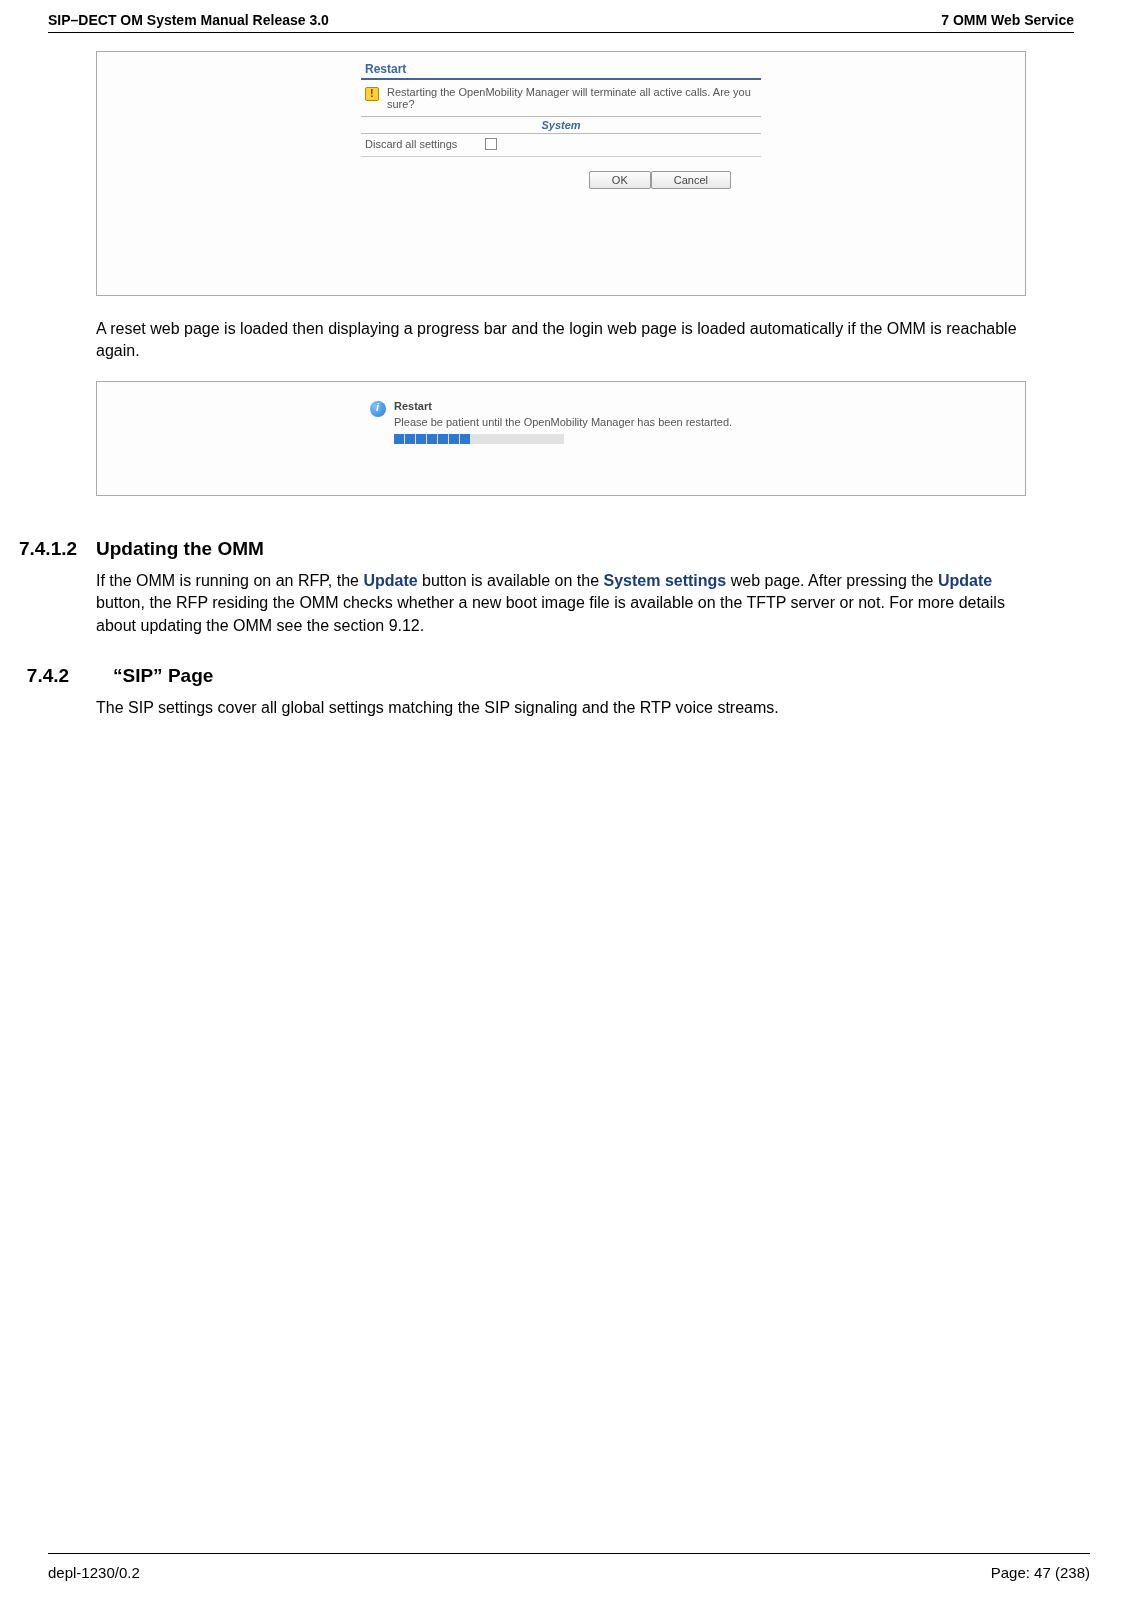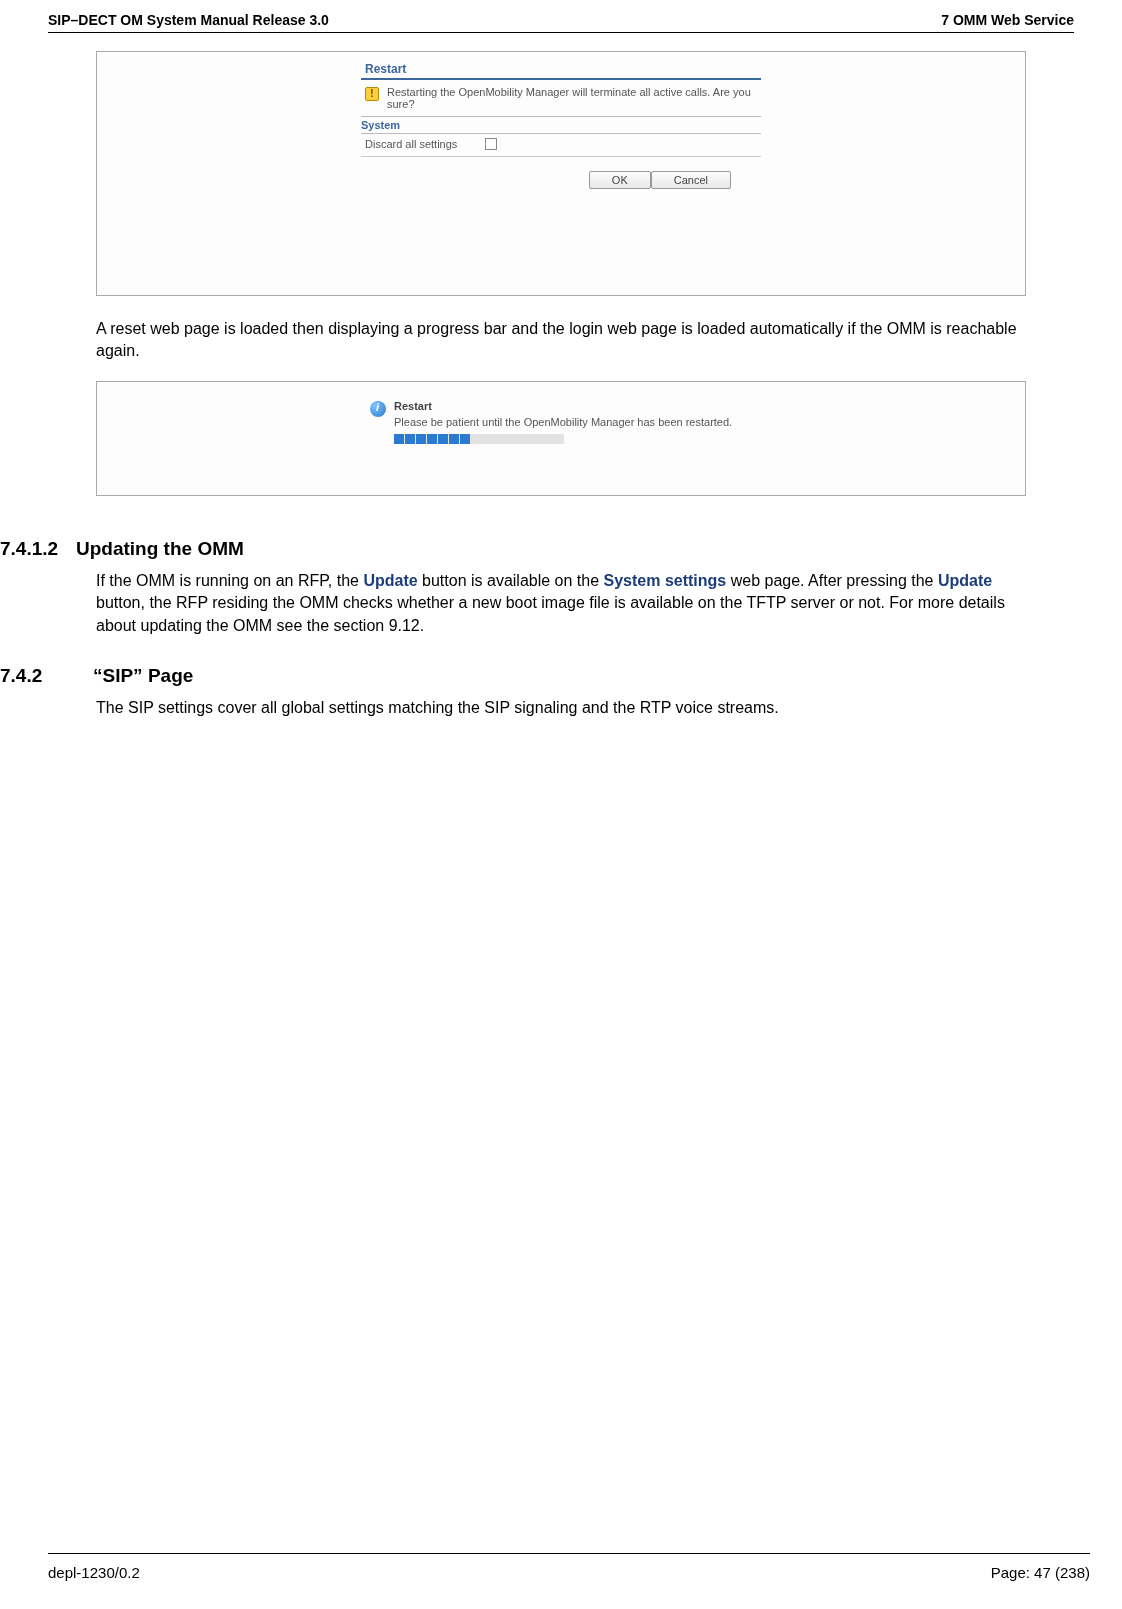--- a/index.html
+++ b/index.html
@@ -65,25 +65,26 @@
     content: "!";
     position: absolute;
     left: 4px; top: -1px;
     font-size: 11px;
     color: #7a4b00;
     font-weight: bold;
   }
   .sys-divider {
     border-top: 1px solid #bbb;
     border-bottom: 1px solid #bbb;
-    text-align: left;
+    text-align: center;
     color: #3b679e;
     font-weight: bold;
     font-size: 11px;
     padding: 2px 0;
+    font-style: italic;
   }
   .settings-row {
     display: flex;
     align-items: center;
     padding: 4px 4px 6px 4px;
     border-bottom: 1px solid #ccc;
     gap: 28px;
   }
   .chkbox {
     width: 12px; height: 12px;
@@ -145,22 +146,23 @@
   }
   .section-row {
     display: flex;
     margin-top: 42px;
     margin-bottom: 10px;
     margin-left: -96px;
   }
   .section-num {
     font-weight: bold;
     font-size: 19px;
-    width: 76px;
+    width: 96px;
     flex-shrink: 0;
+    text-align: center;
   }
   .section-title {
     font-weight: bold;
     font-size: 19px;
   }
   .link-word { color: #1a3d7a; font-weight: bold; }
   .footer {
     position: absolute;
     bottom: 28px;
     left: 48px;

